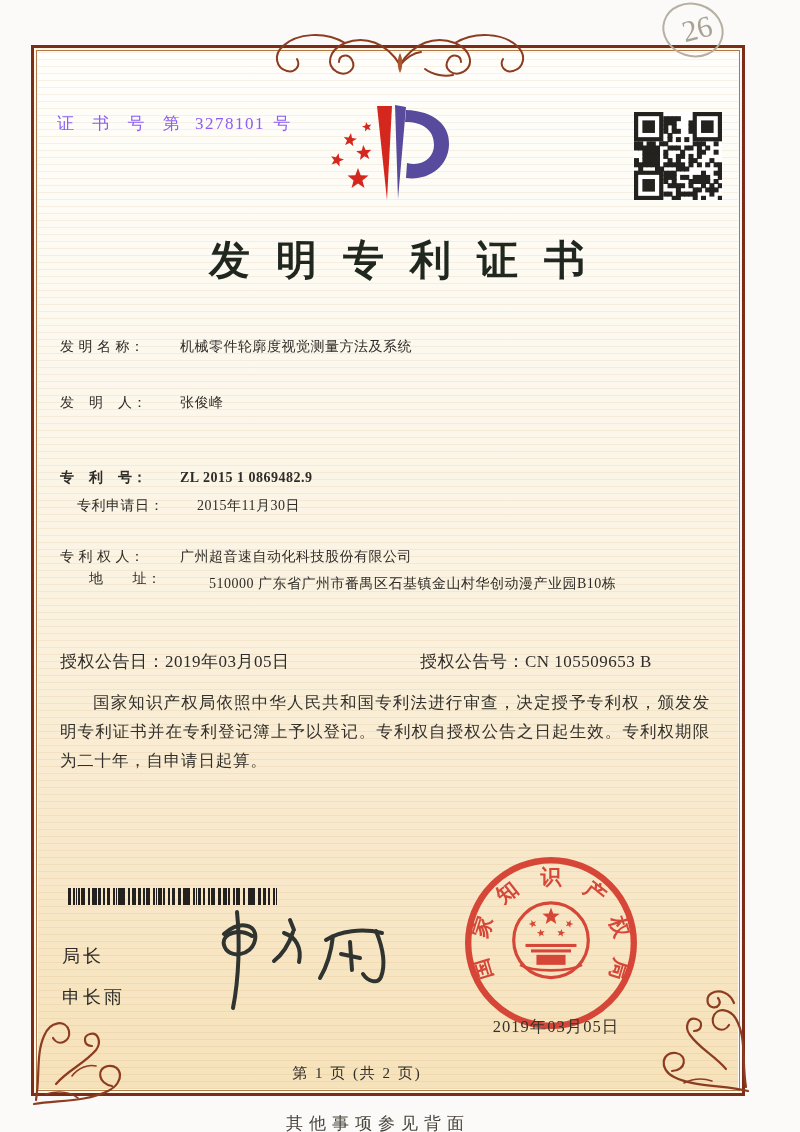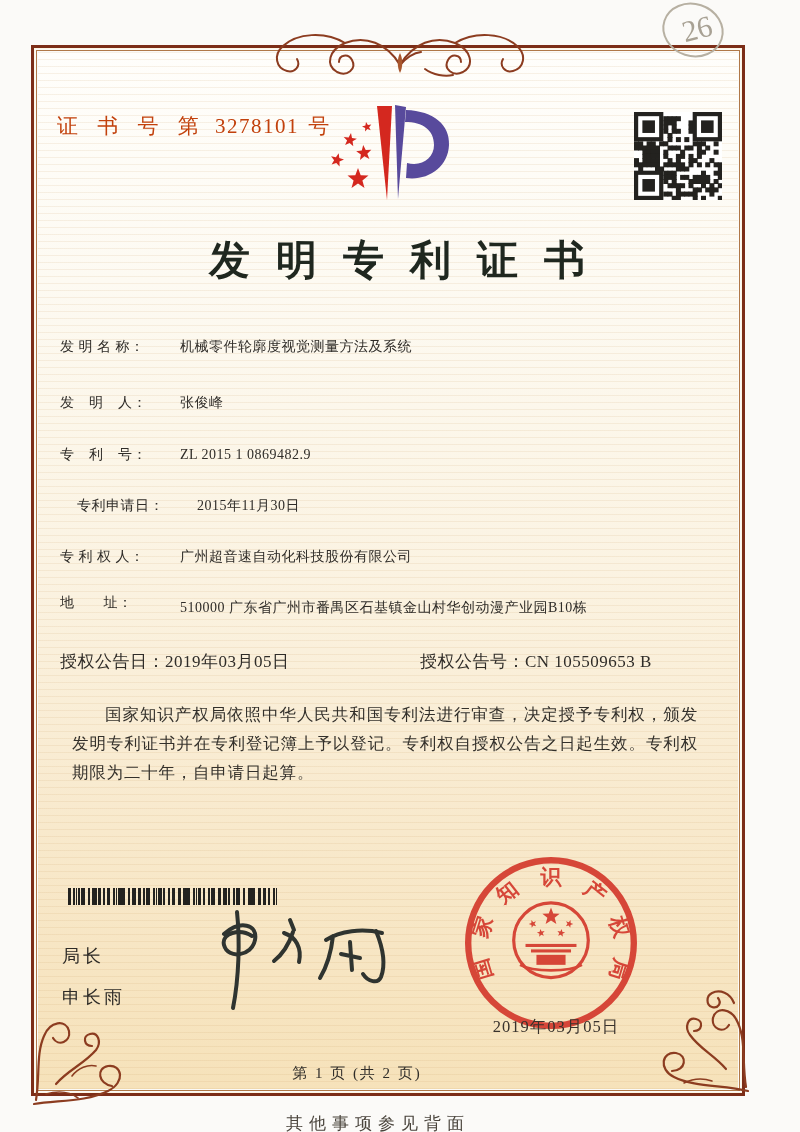--- a/index.html
+++ b/index.html
@@ -7,37 +7,37 @@
   .page{position:absolute;inset:0;overflow:hidden;}
   
   .frame{position:absolute;left:31px;top:45px;width:708px;height:1045px;
     border:3px solid #7c2d18;box-shadow:0 0 0 1px #fdf6e4 inset;}
   .frame-inner{position:absolute;inset:2px;border:1px solid #b07848;}
   .frame-bg{position:absolute;inset:4px;
     background:
       repeating-linear-gradient(180deg, rgba(198,152,92,0.13) 0 1px, rgba(0,0,0,0) 1px 7px),
       linear-gradient(180deg,#fffefb 0%,#fdfaf2 22%,#fbf3e2 50%,#f8e9cc 75%,#f6e2ba 100%);}
   
-  .cert-no{position:absolute;left:57px;top:112px;font-size:21px;color:#c2410c;}
+  .cert-no{position:absolute;left:57px;top:112px;font-size:17px;color:#8b5cf6;}
   .cert-no .sp{letter-spacing:7px;}
   .cert-no .num{letter-spacing:1.5px;padding:0 4px;}
   .title{position:absolute;left:0;top:233px;width:800px;text-align:center;
     font-size:41px;font-weight:700;color:#1f271f;letter-spacing:26px;padding-left:20px;box-sizing:border-box;}
   
   .field{position:absolute;left:60px;font-size:14px;color:#2f2c28;letter-spacing:0.5px;}
   .field .lbl{display:inline-block;min-width:118px;color:#2f2c28;}
   .field .val{padding-left:2px;}
   .field .val.wrap{display:inline-block;width:452px;vertical-align:top;line-height:27px;}
-  .f1{top:338px;} .f2{top:394px;} .f3{top:446px;} .f4{top:497px;margin-left:17px;} .f5{top:548px;} .f6{top:594px;}
+  .f1{top:338px;} .f2{top:394px;} .f3{top:469px;font-weight:bold;} .f4{top:497px;margin-left:17px;} .f5{top:548px;} .f6{top:570px;margin-left:29px;}
   .grant-row{position:absolute;left:60px;top:650px;font-size:17px;color:#2f2c28;letter-spacing:0.5px;width:650px;}
   .grant-row .pair2{position:absolute;left:360px;top:0;}
   
   .body-text{position:absolute;left:60px;top:688px;width:650px;font-size:16.5px;line-height:29px;
     color:#33302b;text-align:justify;letter-spacing:0.8px;}
-  .body-text p{margin:12px;text-indent:2em;}
+  .body-text p{margin:0;text-indent:2em;}
   
   .barcode{position:absolute;left:68px;top:888px;width:209px;height:17px;
     background:
      repeating-linear-gradient(90deg,#23221f 0 2px,rgba(0,0,0,0) 2px 5px),
      repeating-linear-gradient(90deg,#23221f 0 1px,rgba(0,0,0,0) 1px 8px),
      repeating-linear-gradient(90deg,#23221f 0 3px,rgba(0,0,0,0) 3px 13px);}
   
   .signer{position:absolute;left:62px;top:944px;font-size:18px;color:#2d2a26;letter-spacing:3px;}
   .signer div{margin-bottom:17px;}
   .sig-svg{position:absolute;left:198px;top:900px;}

